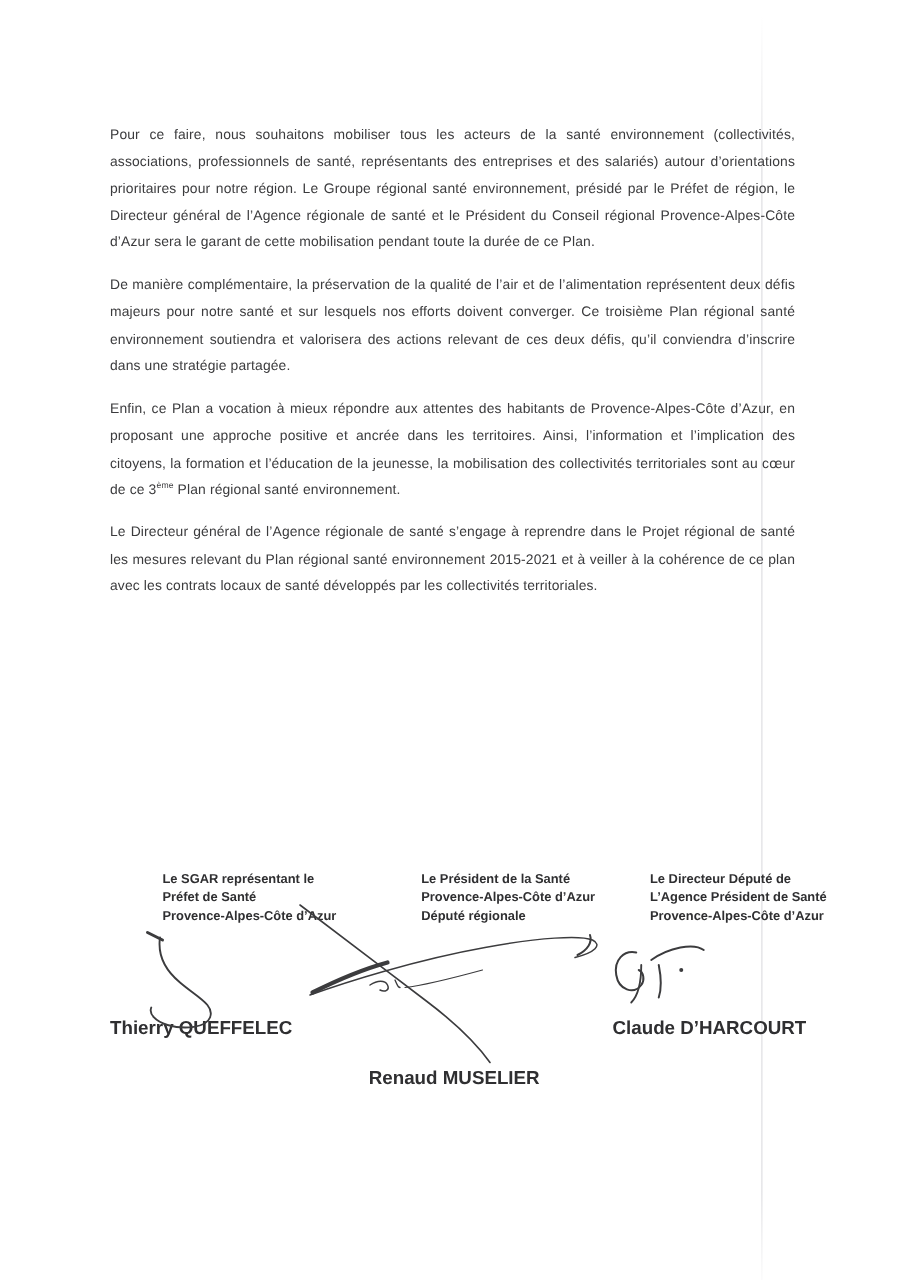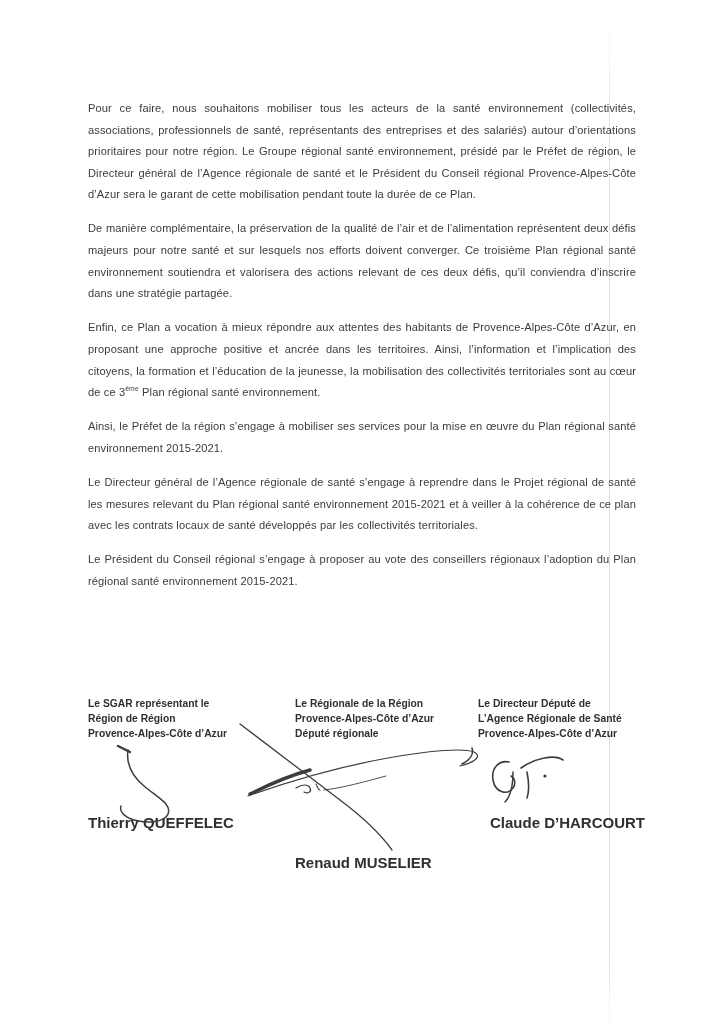--- a/index.html
+++ b/index.html
@@ -75,20 +75,21 @@
   .sig-col.c1 { left: 0px;   width: 190px; }
   .sig-col.c2 { left: 207px; width: 180px; }
   .sig-col.c3 { left: 390px; width: 180px; }
 
   .sig-title {
     font-size: 10.3px;
     line-height: 15.2px;
     font-weight: bold;
     color: #2f2f31;
     white-space: nowrap;
+    margin-left: 42px;
   }
 
   .sig-name {
     position: absolute;
     top: 118px;
     font-size: 15px;
     font-weight: bold;
     color: #2f2f31;
     white-space: nowrap;
   }
@@ -114,47 +115,45 @@
   <div class="body-text">
 
     <p class="para">Pour ce faire, nous souhaitons mobiliser tous les acteurs de la santé environnement (collectivités, associations, professionnels de santé, représentants des entreprises et des salariés) autour d’orientations prioritaires pour notre région. Le Groupe régional santé environnement, présidé par le Préfet de région, le Directeur général de l’Agence régionale de santé et le Président du Conseil régional Provence-Alpes-Côte d’Azur sera le garant de cette mobilisation pendant toute la durée de ce Plan.</p>
 
     <p class="para">De manière complémentaire, la préservation de la qualité de l’air et de l’alimentation représentent deux défis majeurs pour notre santé et sur lesquels nos efforts doivent converger. Ce troisième Plan régional santé environnement soutiendra et valorisera des actions relevant de ces deux défis, qu’il conviendra d’inscrire dans une stratégie partagée.</p>
 
     <p class="para"><span>Enfin, ce Plan a vocation à mieux répondre aux attentes des habitants de Provence-Alpes-Côte d’Azur, en proposant une approche positive et ancrée dans les territoires. Ainsi, l’information et l’implication des citoyens, la formation et l’éducation de la jeunesse, la mobilisation des collectivités territoriales sont au cœur de ce 3</span><sup>ème</sup><span> Plan régional santé environnement.</span></p>
 
 
 
-    <p class="para">Ainsi, le Préfet de la région s’engage à mobiliser ses services pour la mise en œuvre du Plan régional santé environnement 2015-2021.</p>
 
     <p class="para">Le Directeur général de l’Agence régionale de santé s’engage à reprendre dans le Projet régional de santé les mesures relevant du Plan régional santé environnement 2015-2021 et à veiller à la cohérence de ce plan avec les contrats locaux de santé développés par les collectivités territoriales.</p>
 
-    <p class="para">Le Président du Conseil régional s’engage à proposer au vote des conseillers régionaux l’adoption du Plan régional santé environnement 2015-2021.</p>
 
   </div>
 
   <div class="sig-block">
 
     <div class="sig-col c1">
       <div class="sig-title">Le SGAR représentant le</div>
-      <div class="sig-title">Région de Région</div>
+      <div class="sig-title">Préfet de Santé</div>
       <div class="sig-title">Provence-Alpes-Côte d’Azur</div>
       <div class="sig-name">Thierry QUEFFELEC</div>
     </div>
 
     <div class="sig-col c2">
-      <div class="sig-title">Le Régionale de la Région</div>
+      <div class="sig-title">Le Président de la Santé</div>
       <div class="sig-title">Provence-Alpes-Côte d’Azur</div>
       <div class="sig-title">Député régionale</div>
       <div class="sig-name">Renaud MUSELIER</div>
     </div>
 
     <div class="sig-col c3">
       <div class="sig-title">Le Directeur Député de</div>
-      <div class="sig-title">L’Agence Régionale de Santé</div>
+      <div class="sig-title">L’Agence Président de Santé</div>
       <div class="sig-title">Provence-Alpes-Côte d’Azur</div>
       <div class="sig-name">Claude D’HARCOURT</div>
     </div>
 
     <svg class="sig-ink s1" viewBox="0 0 130 90">
       <g fill="none" stroke="#3c3c3e" stroke-linecap="round" stroke-linejoin="round">
         <path d="M8 8 L20 14" stroke-width="2.4"></path>
         <path d="M18 12 C16 26, 22 38, 34 48 C48 60, 62 66, 58 76 C55 84, 38 86, 24 82 C14 79, 9 73, 11 68" stroke-width="1.5"></path>
       </g>
     </svg>

